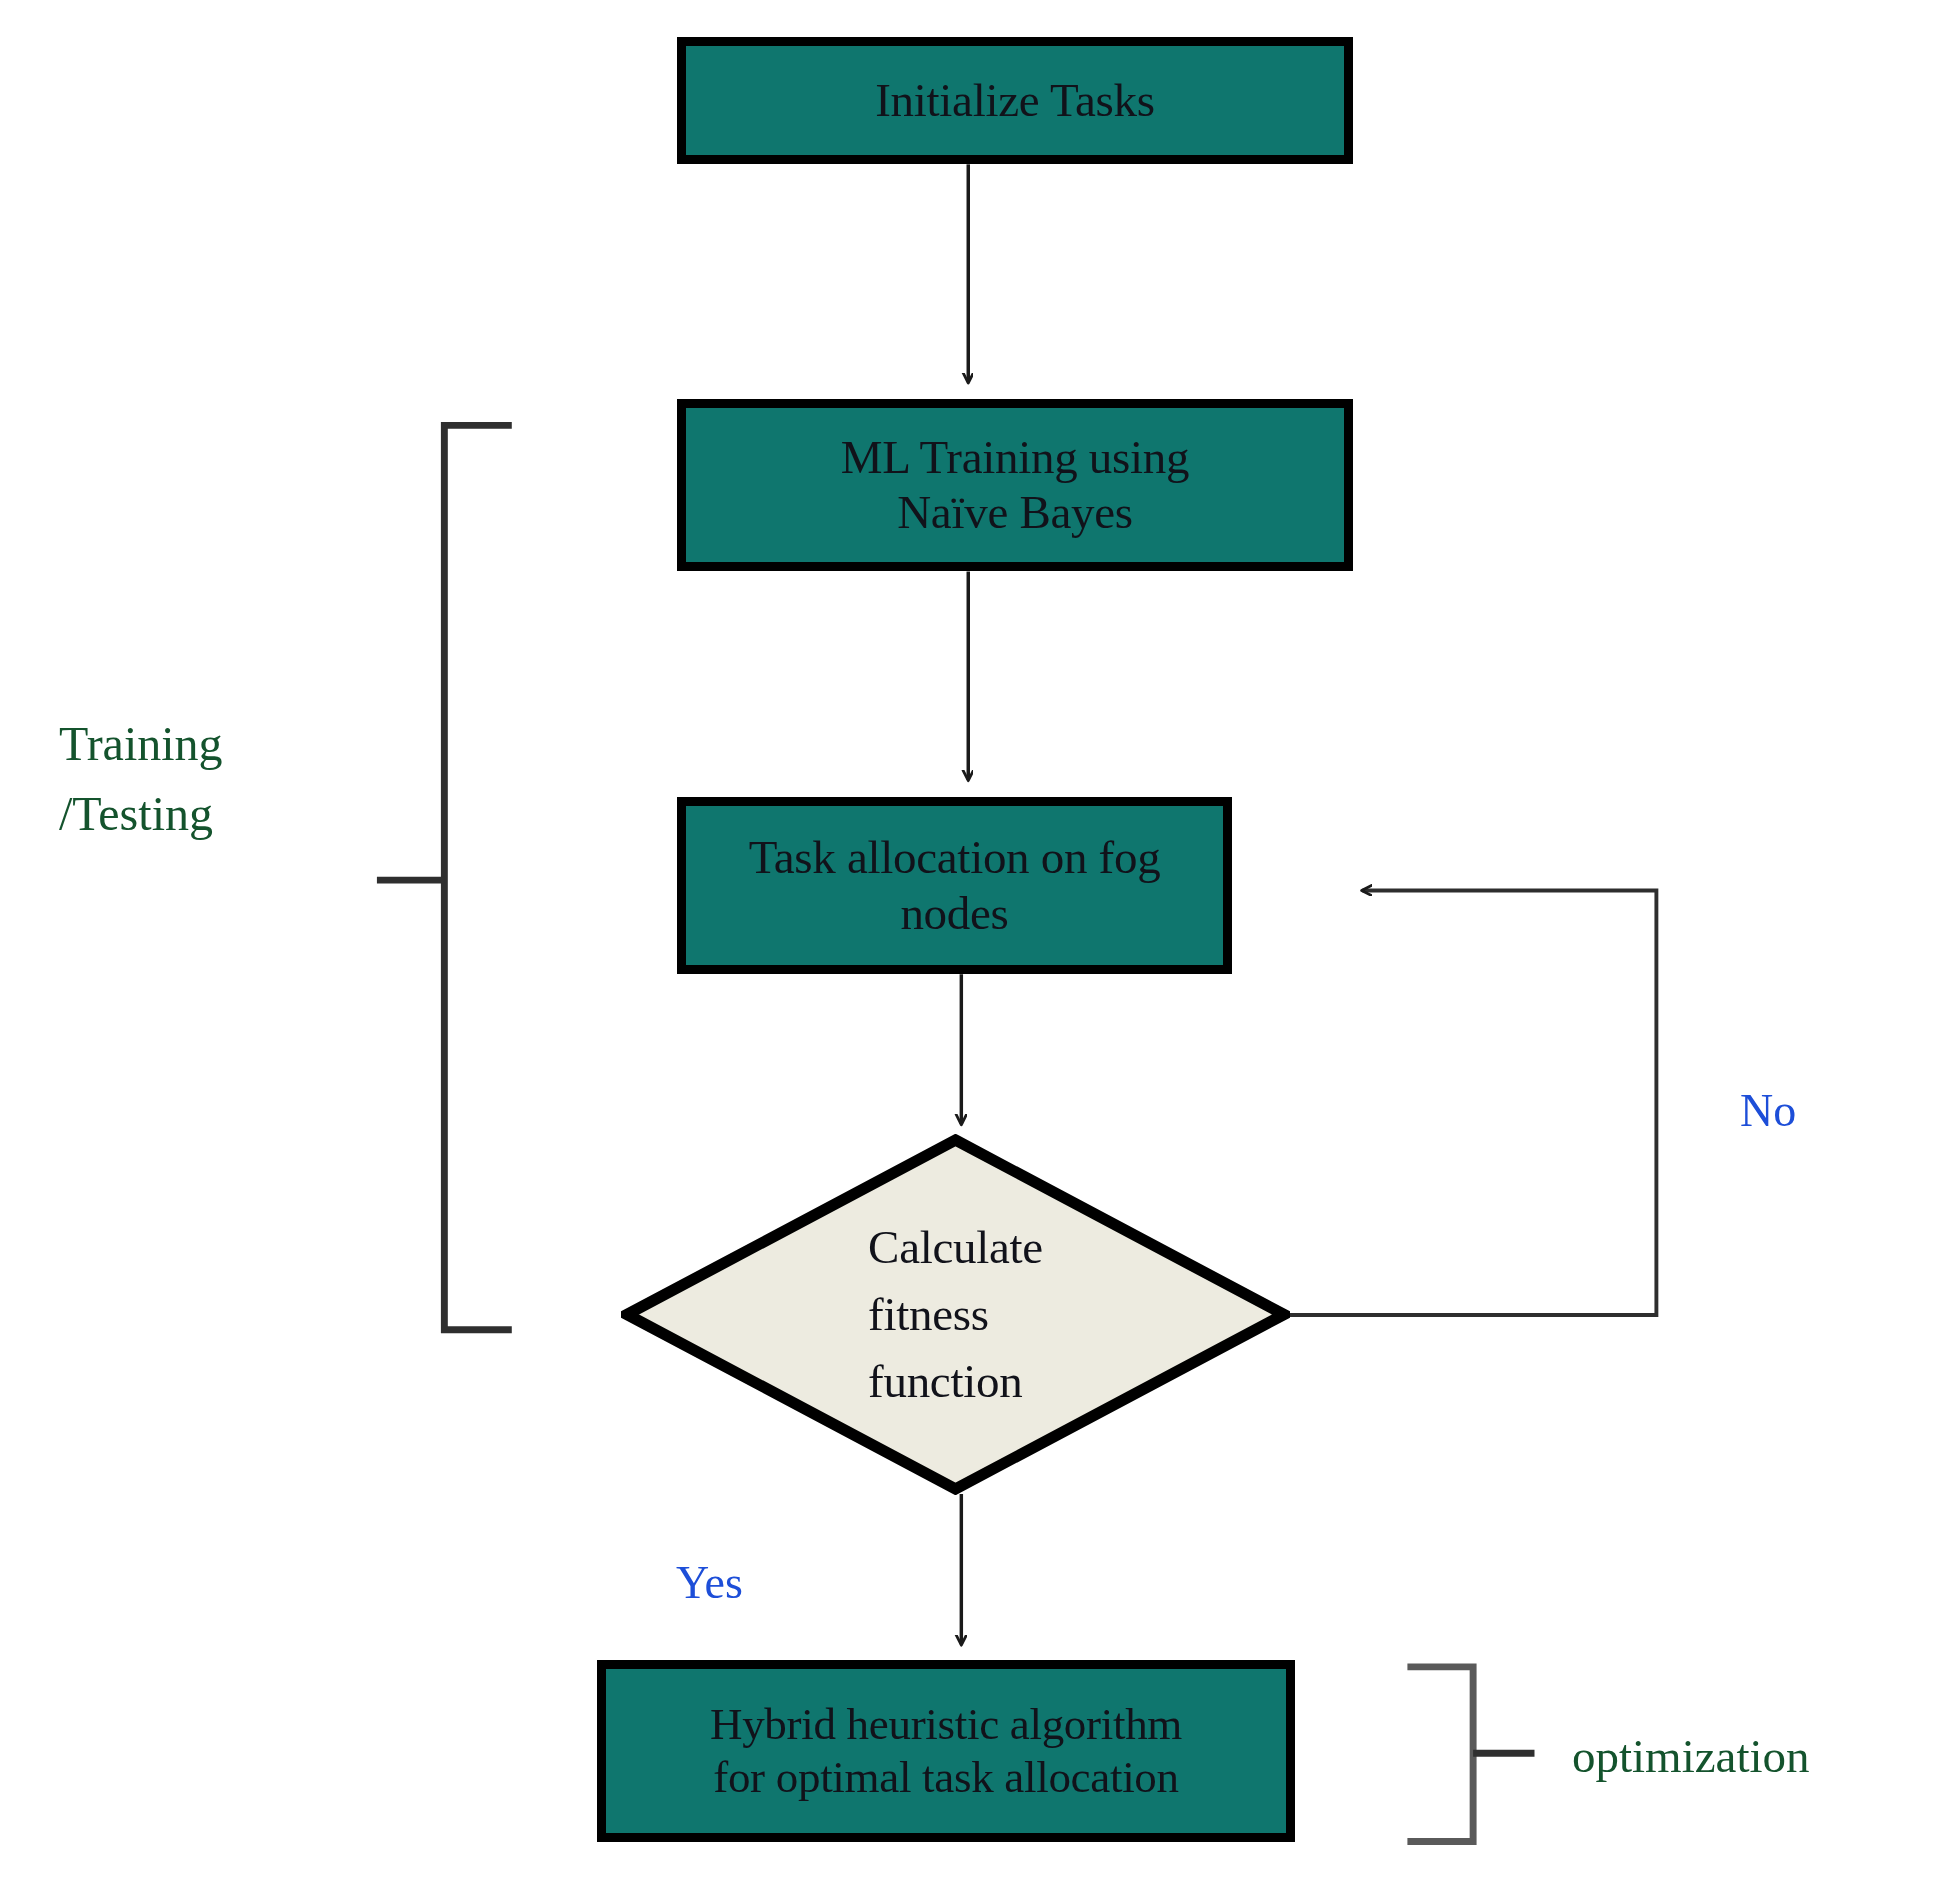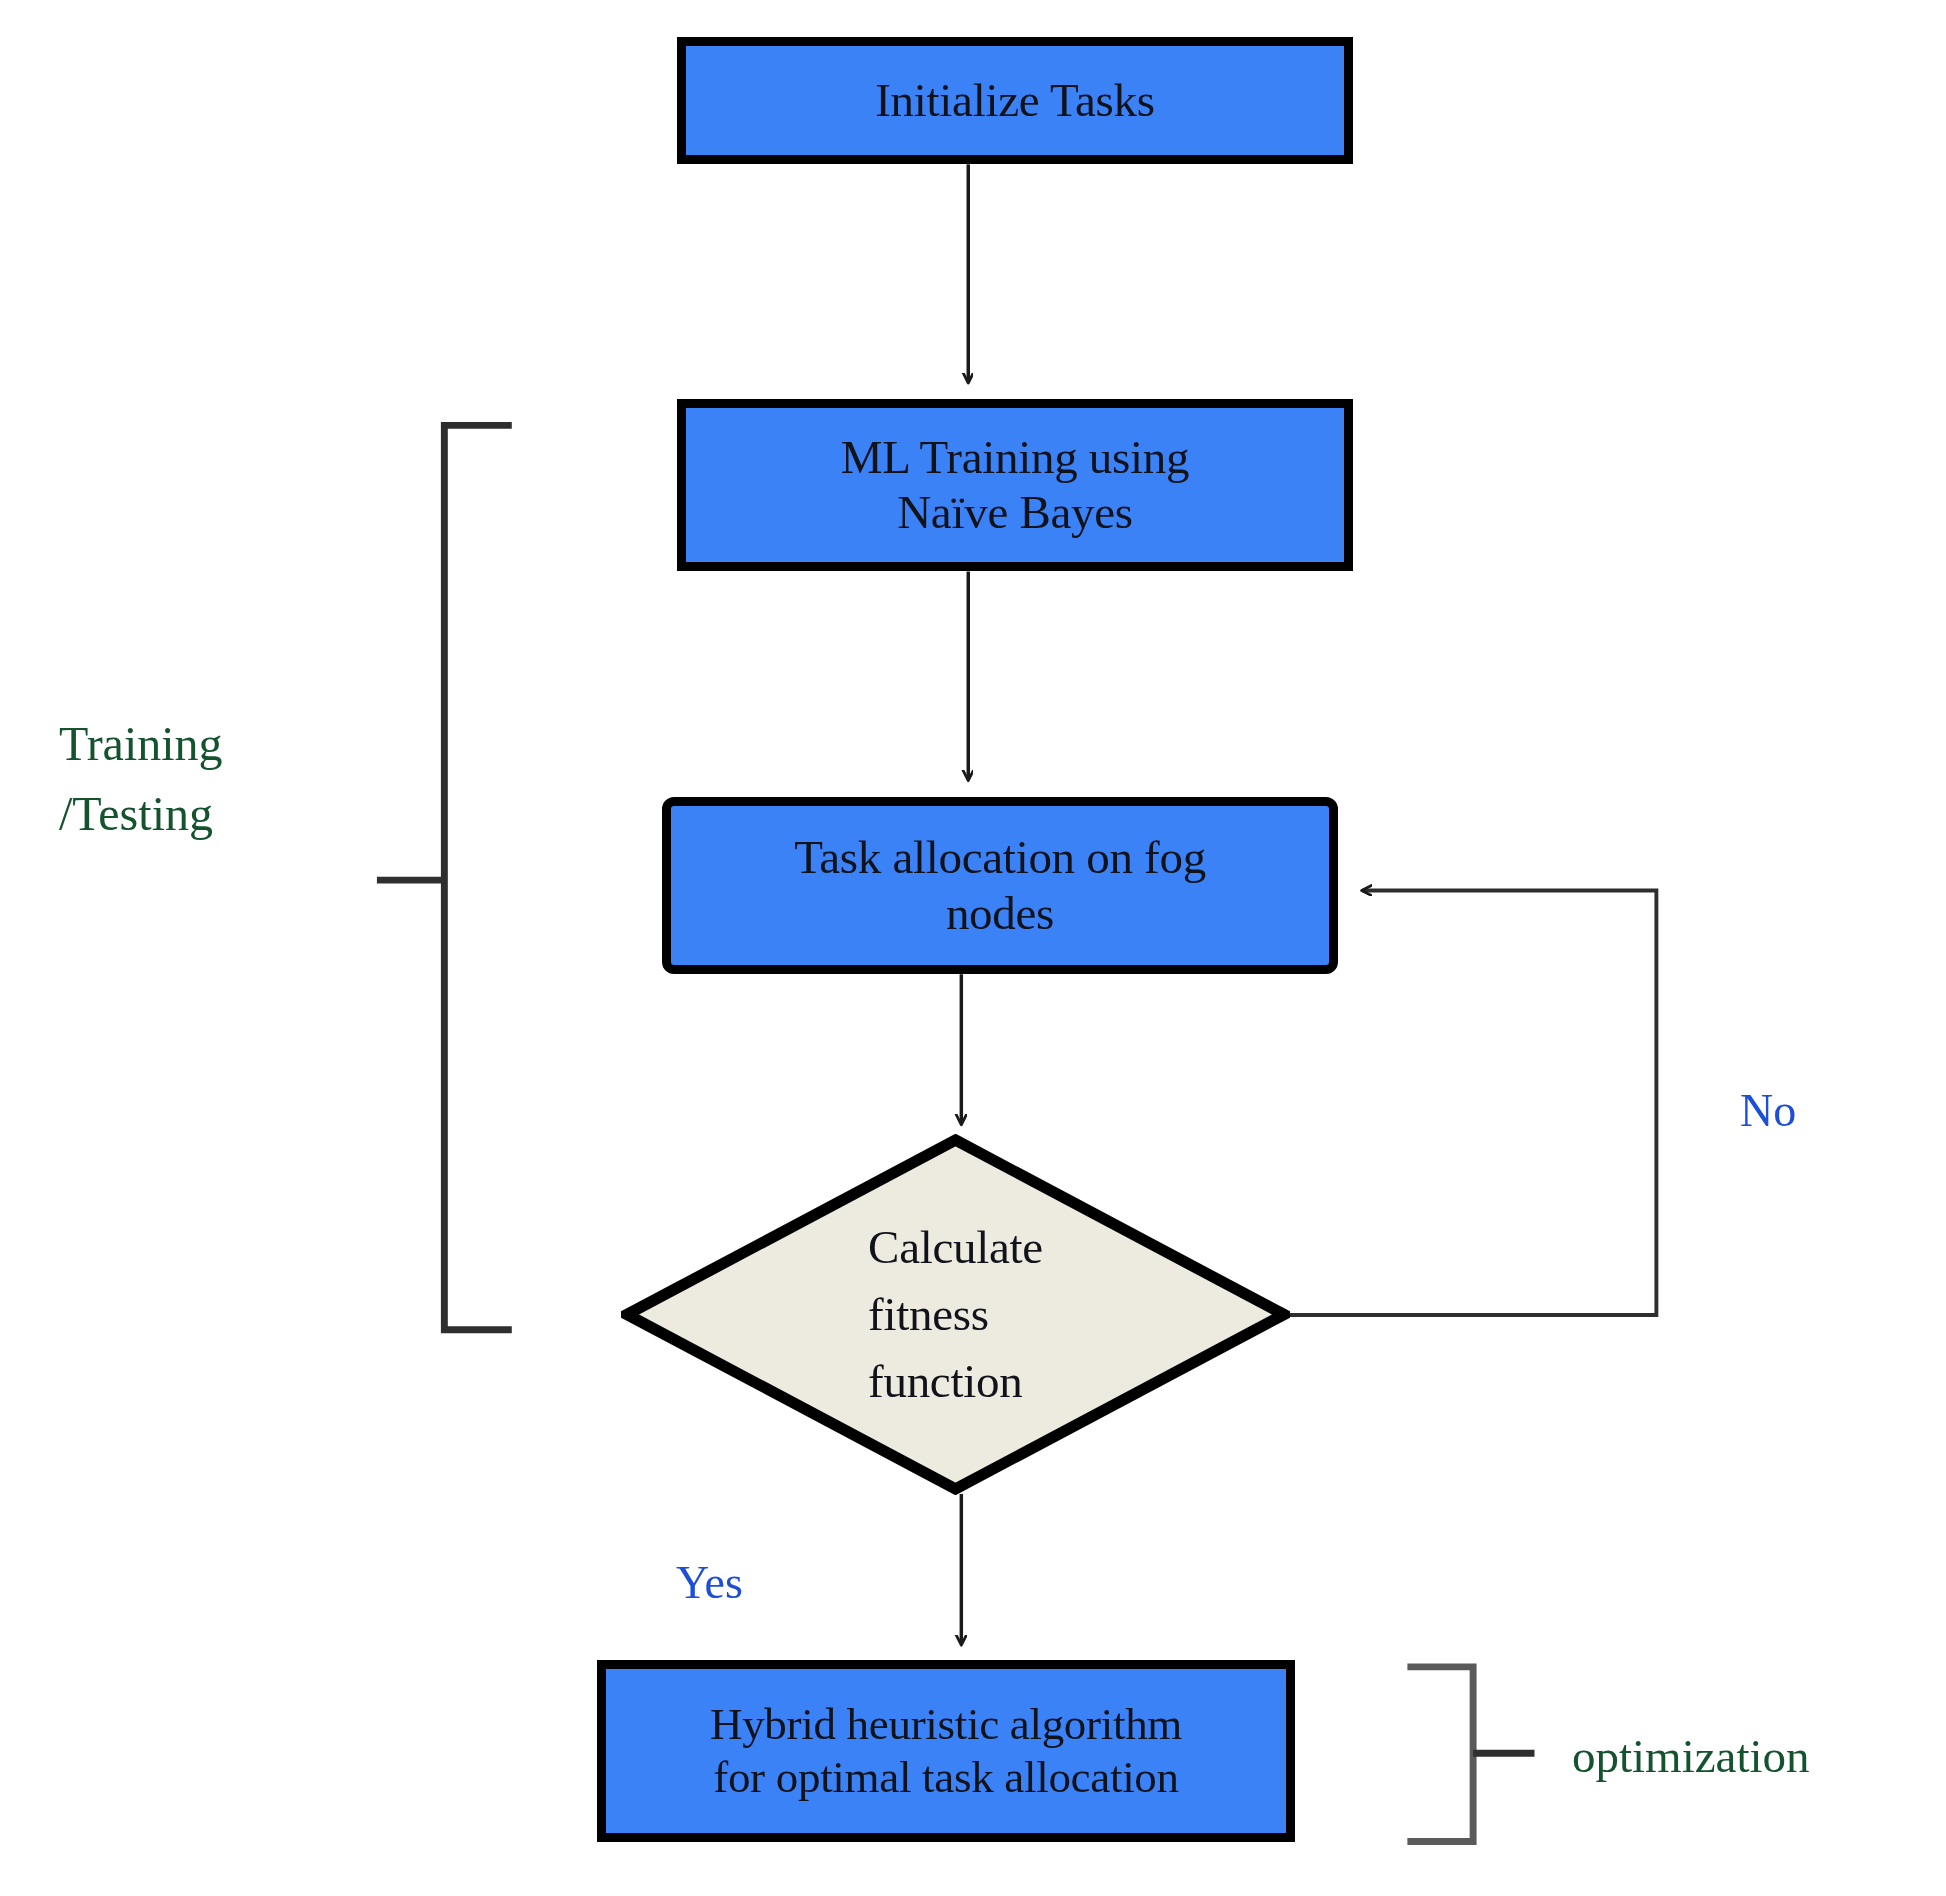--- a/index.html
+++ b/index.html
@@ -15,36 +15,36 @@
     font-family: "Liberation Serif", "DejaVu Serif", serif;
   }
   #canvas {
     position: absolute;
     left: 0; top: 0;
     width: 1946px;
     height: 1896px;
   }
   .node {
     position: absolute;
-    background: #3b82f6;
+    background: #0f766e;
     border: 9.5px solid #000000;
     box-sizing: border-box;
     display: flex;
     align-items: center;
     justify-content: center;
     text-align: center;
     color: #11121a;
     line-height: 1.18;
     font-size: 47px;
     letter-spacing: -0.3px;
     white-space: pre-line;
   }
   #node-initialize  { left: 677px;  top: 37px;   width: 676px; height: 127px; }
   #node-mltraining  { left: 677px;  top: 399px;  width: 676px; height: 172px; }
-  #node-taskalloc   { left: 662px;  top: 797px;  width: 676px; height: 177px; border-radius: 12px; }
+  #node-taskalloc   { left: 677px;  top: 797px;  width: 555px; height: 177px; }
   #node-hybrid      { left: 597px;  top: 1660px; width: 698px; height: 182px; font-size: 45px;}
 
   .diamond-wrap {
     position: absolute;
     left: 621px;
     top: 1134px;
     width: 669px;
     height: 361px;
   }
   .diamond-wrap svg { display: block; width: 100%; height: 100%; }

